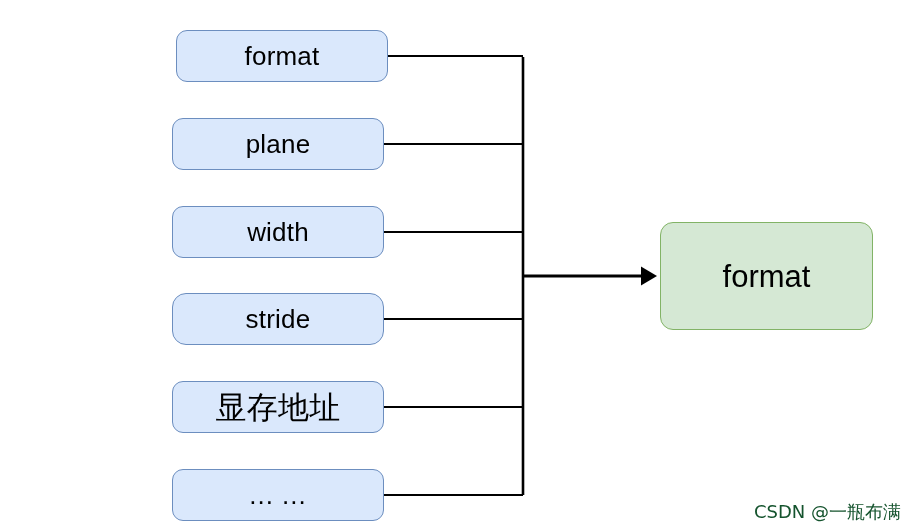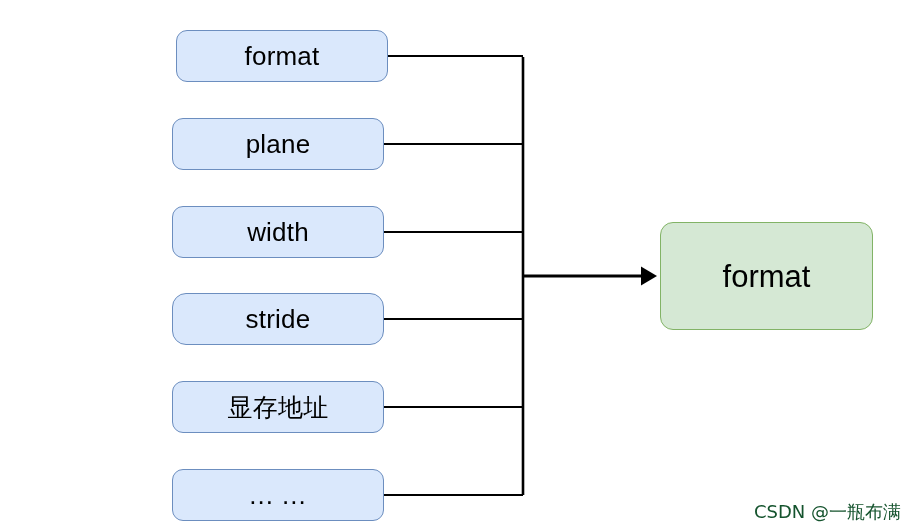--- a/index.html
+++ b/index.html
@@ -41,21 +41,21 @@
   }
   .attr-label {
     font-size: 26px;
     line-height: 1;
     color: #000000;
     white-space: nowrap;
     letter-spacing: 0.2px;
   }
   .attr-label.cjk {
     font-family: Liberation Sans, sans-serif;
-    font-size: 25px;
+    font-size: 31px;
   }
   .attr-label.dots {
     font-size: 26px;
     letter-spacing: 1px;
   }
   #target-box {
     position: absolute;
     left: 660px;
     top: 222px;
     width: 213px;

